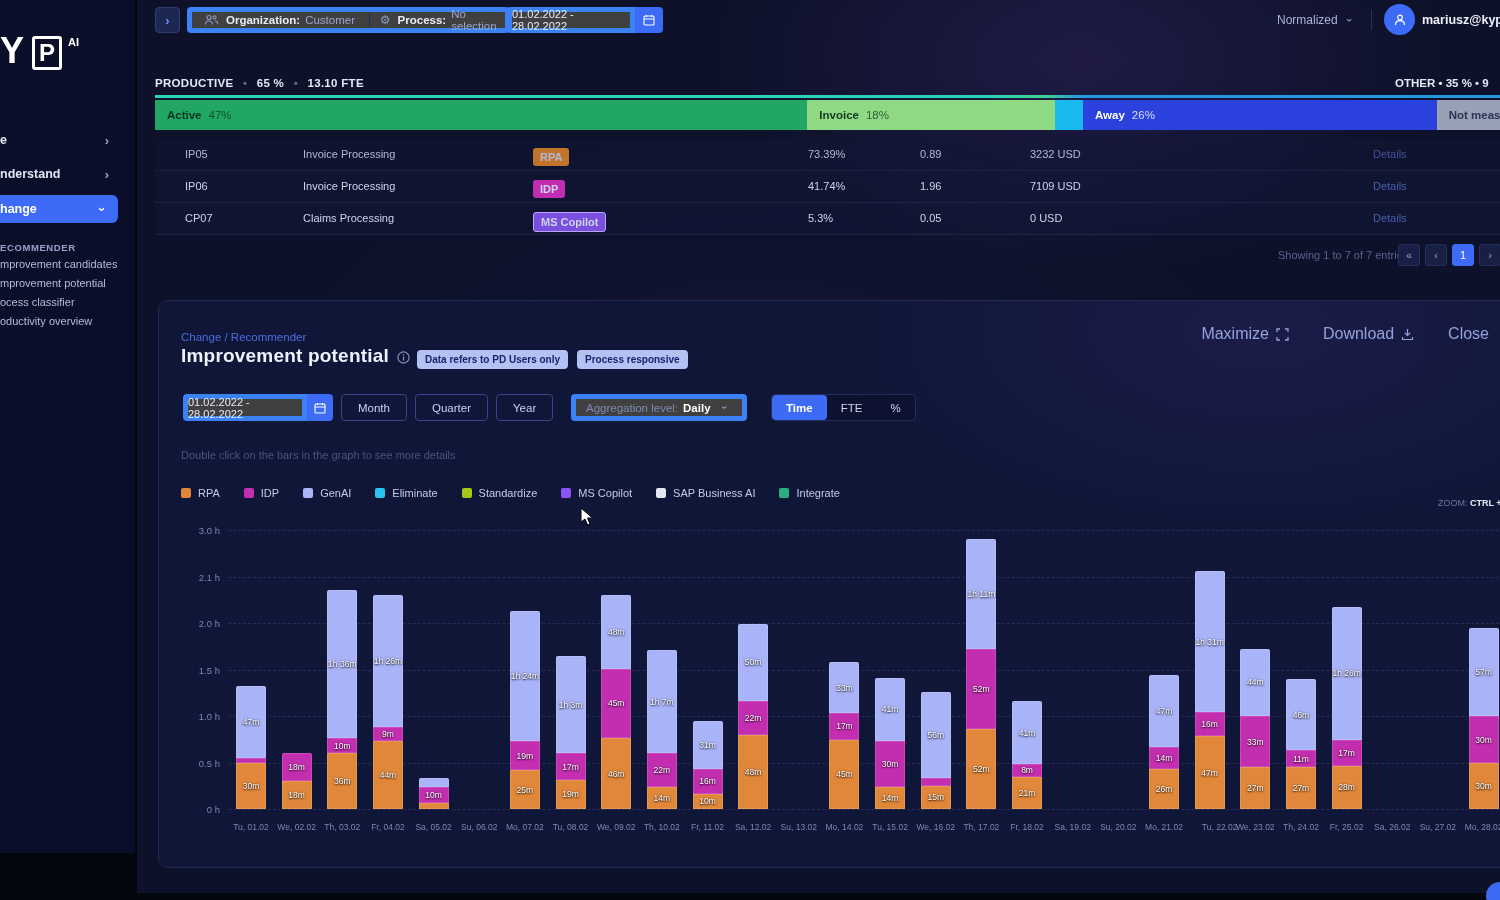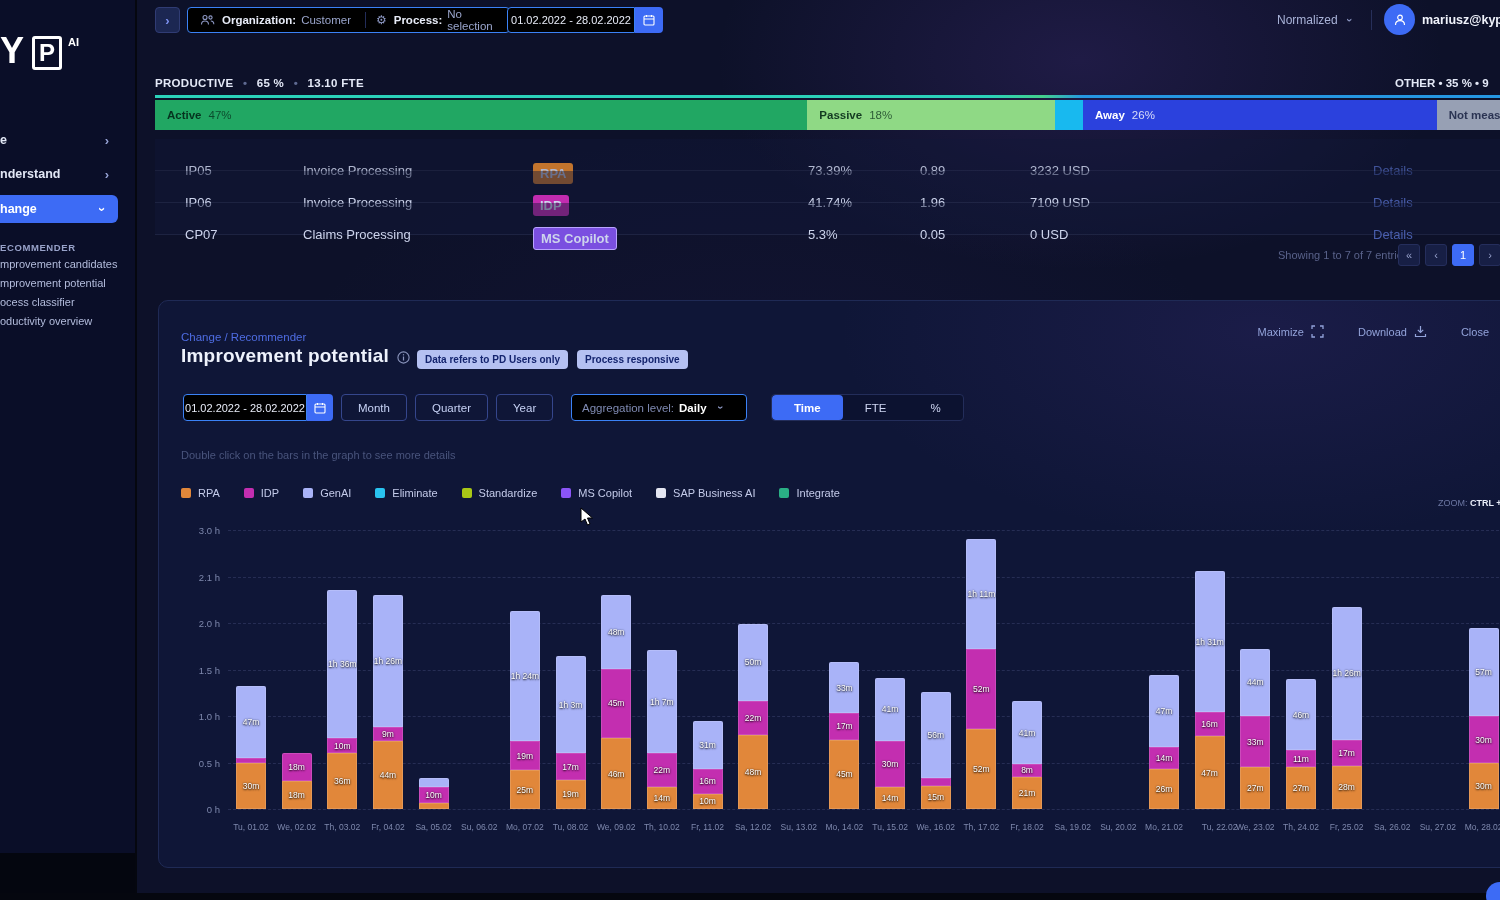--- a/index.html
+++ b/index.html
@@ -24,21 +24,21 @@
   .nav-label { font-size:12.5px; font-weight:bold; color:#e2e7f5; }
   .nav-chev { position:absolute; right:28px; color:#96a2d4; font-size:13px; font-weight:bold; }
   #nav-active { left:-12px; top:195px; width:130px; height:28px; background:#3d6bf5; border-radius:6px; display:flex; align-items:center; }
   #nav-active .nav-label { margin-left:12px; color:#fff; }
   #nav-active .nav-chev { right:14px; color:#fff; transform:rotate(90deg); }
   #side-section { left:0; top:242px; font-size:9.5px; font-weight:bold; letter-spacing:.6px; color:#98a2c9; }
   .side-link { left:0; width:137px; font-size:11px; color:#b3bcdc; white-space:nowrap; }
   #side-bottom { left:0; top:853px; width:137px; height:47px; background:#04060f; }
 
   
-  .box { background:#000000; border:1px solid #3b82f6; border-radius:4px; }
+  .box { background:#404040; border:5px solid #3b82f6; border-radius:4px; }
   #collapse-btn { left:155px; top:7px; width:25px; height:26px; background:#1c2752; border:1px solid #303c74; border-radius:4px; color:#7e93f2; font-size:13px; font-weight:bold; display:flex; align-items:center; justify-content:center; }
   #filters { left:187px; top:7px; width:323px; height:26px; display:flex; align-items:center; font-size:11.5px; }
   #filters .flabel { font-weight:bold; color:#e8ecf8; margin:0 5px 0 7px; }
   #filters .fvalue { color:#9aa5cc; }
   #filters .fdiv { width:1px; height:16px; background:#232d5a; margin:0 10px 0 14px; }
   #topbar-date { left:507px; top:7px; width:128px; height:26px; display:flex; align-items:center; justify-content:center; font-size:11px; color:#e8ecf8; border-radius:4px 0 0 4px; }
   .cal-btn { background:#3d6bf5; border-radius:0 4px 4px 0; display:flex; align-items:center; justify-content:center; }
   #topbar-cal { left:635px; top:7px; width:28px; height:26px; }
   #normalized { left:1277px; top:13px; font-size:12px; color:#a9b3d8; display:flex; align-items:center; gap:10px; }
   #normalized .nchev { display:inline-block; transform:rotate(90deg); font-size:11px; color:#8d98c4; font-weight:bold;}
@@ -52,56 +52,56 @@
   #other-head { left:1395px; top:77px; font-size:11.5px; font-weight:bold; color:#e4e9f7; white-space:nowrap; }
   #prod-line { left:155px; top:95px; width:1345px; height:3px; background:linear-gradient(90deg,#2bd2ba 0%,#2bd2ba 62%,#43d08d 66%,#2597e2 69%,#2597e2 100%); }
   #prod-bar { left:155px; top:100px; width:1345px; height:30px; display:flex; }
   .pseg { height:100%; display:flex; align-items:center; overflow:hidden; white-space:nowrap; }
   .pseg .pl { font-size:11.5px; font-weight:bold; margin-left:12px; }
   .pseg .pv { font-size:11.5px; margin-left:7px; opacity:.8; }
 
   
   #table { left:155px; top:139px; width:1345px; }
   .trow { position:relative; width:1345px; height:32px; border-bottom:1px solid rgba(160,172,220,.10); background:rgba(17,24,58,.45); }
-  .trow span { position:absolute; top:24px; font-size:13px; color:#cdd4ec; }
+  .trow span { position:absolute; top:9px; font-size:11px; color:#cdd4ec; }
   .trow .c-id { left:30px; }
   .trow .c-proc { left:148px; }
   .trow .c-pct { left:653px; }
   .trow .c-ratio { left:765px; }
   .trow .c-cost { left:875px; }
   .trow .c-det { left:1218px; color:#4a5fae; }
   .tbadge { position:absolute; left:378px; top:6px; font-size:10px; font-weight:bold; color:#fff; padding:3px 7px; border-radius:3px; }
   #pag-summary { left:1278px; top:249px; font-size:11px; color:#59628a; }
   #pag-btns { left:1398px; top:244px; display:flex; gap:5px; }
   .pbtn { width:22px; height:22px; background:#171f45; border:1px solid #252e5c; border-radius:3px; color:#97a1cc; font-size:11px; display:flex; align-items:center; justify-content:center; }
   .pbtn.active { background:#3d6bf5; color:#fff; border-color:#3d6bf5; }
 
   
   #panel { left:158px; top:300px; width:1360px; height:568px;
     background:radial-gradient(ellipse 600px 300px at 1100px 30px, rgba(80,56,150,.18), transparent 70%), #0f1637;
     border:1px solid #1f2a55; border-radius:10px; }
   #panel .inner { position:absolute; }
   #breadcrumb { left:22px; top:30px; font-size:11.5px; color:#4e6ce2; }
   #actions { right:28px; top:24px; display:flex; gap:34px; }
-  .action { display:flex; align-items:center; gap:7px; font-size:11px; color:#93a3da; }
+  .action { display:flex; align-items:center; gap:7px; font-size:16px; color:#93a3da; }
   #panel-title { left:22px; top:44px; font-size:19px; font-weight:bold; color:#eef2fc; letter-spacing:.2px; }
   #info-icon { left:238px; top:50px; }
   #pbadges { left:258px; top:49px; display:flex; gap:9px; }
   .pbadge { background:#b5c1f2; color:#14246e; font-size:10px; font-weight:bold; padding:4px 8px; border-radius:4px; }
 
   #ctl-date { left:24px; top:93px; width:124px; height:27px; display:flex; align-items:center; justify-content:center; font-size:11px; color:#e8ecf8; border-radius:4px 0 0 4px; }
   #ctl-cal { left:148px; top:93px; width:26px; height:27px; }
   #period-btns { left:182px; top:93px; display:flex; gap:8px; }
   .period-btn { height:27px; padding:0 16px; border:1px solid #35468c; border-radius:4px; background:transparent; color:#c7d2f5; font-size:11.5px; display:flex; align-items:center; }
   #agg-box { left:412px; top:93px; width:176px; height:27px; display:flex; align-items:center; font-size:11.5px; }
   #agg-box .alabel { color:#7f8ab2; margin-left:10px; }
   #agg-box .avalue { color:#fff; font-weight:bold; margin-left:5px; }
   #agg-box .achev { margin-left:12px; transform:rotate(90deg); color:#8d98c4; font-size:10px; font-weight:bold; }
   #unit-toggle { left:612px; top:93px; height:27px; display:flex; background:#0c1230; border:1px solid #232d5a; border-radius:4px; overflow:hidden; }
-  .unit { padding:0 22px; display:flex; align-items:center; font-size:11.5px; color:#cfd6f2; }
+  .unit { padding:0 14px; display:flex; align-items:center; font-size:11.5px; color:#cfd6f2; }
   .unit.active { background:#3d6bf5; color:#fff; border-radius:4px; font-weight:bold; }
 
   #hint { left:22px; top:148px; font-size:11px; color:#49547c; }
   #legend { left:22px; top:186px; display:flex; gap:24px; }
   .litem { display:flex; align-items:center; gap:7px; font-size:11px; color:#c4cbea; }
   .lsq { width:10px; height:10px; border-radius:2px; }
   #zoomhint { left:1279px; top:197px; font-size:9px; color:#6b76a2; white-space:nowrap; }
   #zoomhint b { color:#e9edf9; }
 
   
@@ -206,21 +206,21 @@
   <span>13.10 FTE</span>
 </div>
 <div id="other-head" class="abs">OTHER  •  35 %  •  9</div>
 <div id="prod-line" class="abs"></div>
 <div id="prod-bar" class="abs">
     <div class="pseg" style="width: 48.5%; background: rgb(33, 167, 99); color: rgb(6, 51, 31);">
       <span class="pl">Active</span>
       <span class="pv">47%</span>
     </div>
     <div class="pseg" style="width: 18.4%; background: rgb(143, 217, 133); color: rgb(19, 58, 33);">
-      <span class="pl">Passive</span>
+      <span class="pl">Invoice</span>
       <span class="pv">18%</span>
     </div>
     <div class="pseg" style="width: 2.1%; background: rgb(24, 185, 239); color: rgb(255, 255, 255);"></div>
     <div class="pseg" style="width: 26.3%; background: rgb(43, 65, 221); color: rgb(255, 255, 255);">
       <span class="pl">Away</span>
       <span class="pv">26%</span>
     </div>
     <div class="pseg" style="width: 4.7%; background: rgb(151, 160, 180); color: rgb(43, 52, 83);">
       <span class="pl">Not meas.</span>
     </div>

